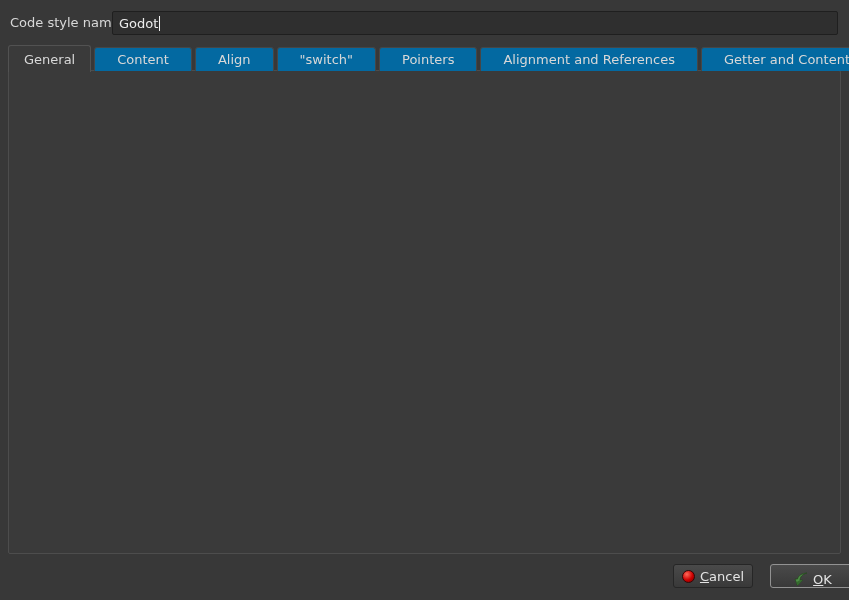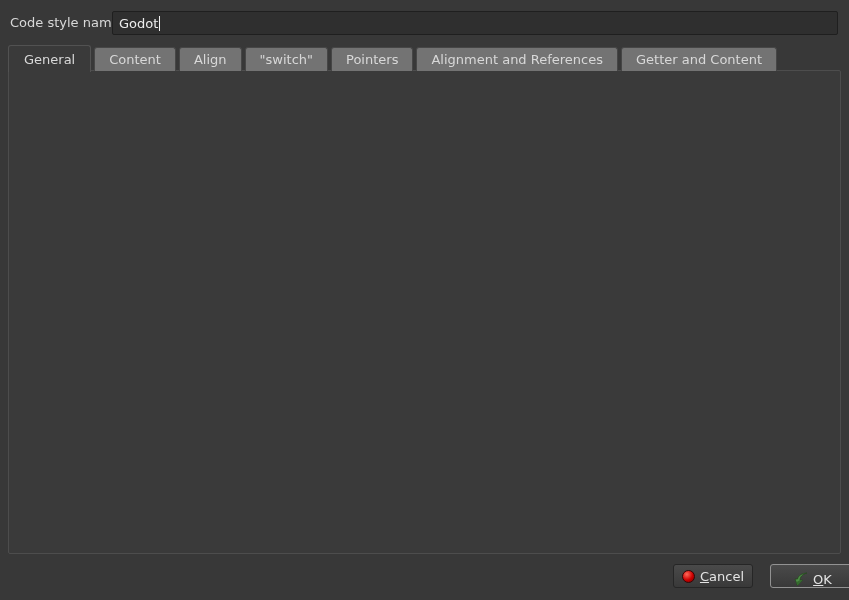--- a/index.html
+++ b/index.html
@@ -18,22 +18,22 @@
     position:absolute; left:112px; top:11px; width:726px; height:24px;
     box-sizing:border-box; background:#2f2f2f; border:1px solid #1f1f1f;
     border-radius:2px; display:flex; align-items:center; padding-left:6px;
     color:#ececec;
   }
   .caret { width:1px; height:15px; background:#f0f0f0; margin-left:1px; }
 
   
   .tabbar { position:absolute; left:8px; top:44px; height:27px; display:flex; align-items:flex-end; z-index:3; }
   .tab {
-    background:#737373; border:1px solid #464646; border-bottom:none;
-    border-radius:3px 3px 0 0; padding:4px 14px; margin-right:3px;
+    background:#0369a1; border:1px solid #464646; border-bottom:none;
+    border-radius:3px 3px 0 0; padding:4px 22px; margin-right:3px;
     color:#d8d8d8; white-space:nowrap;
   }
   .tab.selected {
     background:#3a3a3a; border-color:#525252; padding:6px 15px 5px;
     margin-bottom:-1px;
   }
 
   
   .panel {
     position:absolute; left:8px; top:70px; width:833px; height:484px;

